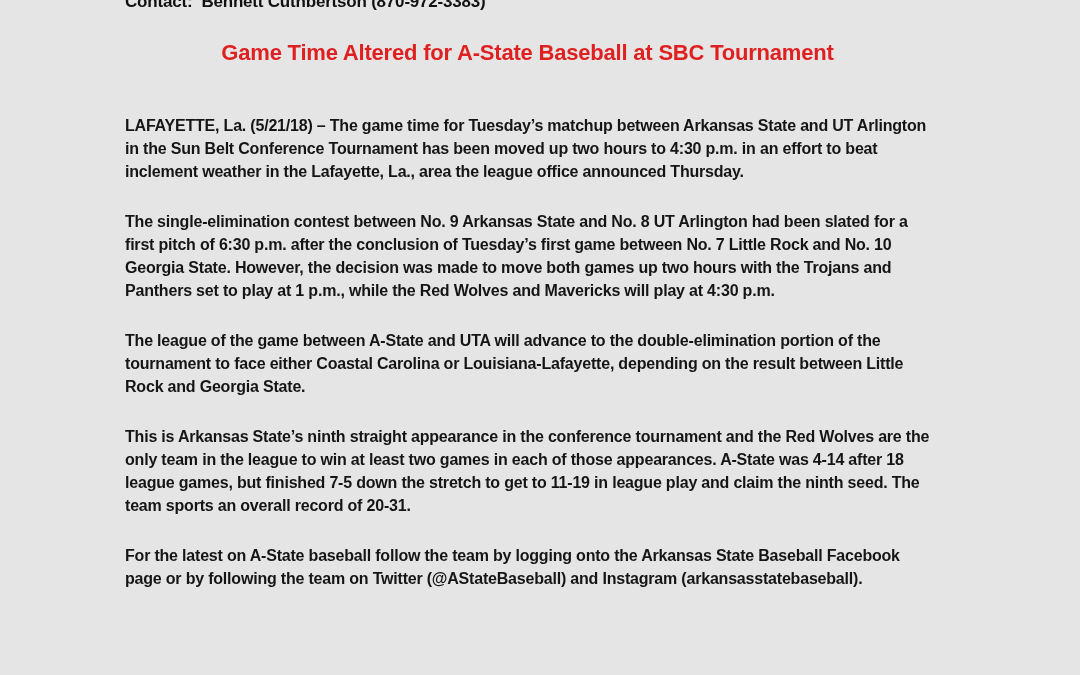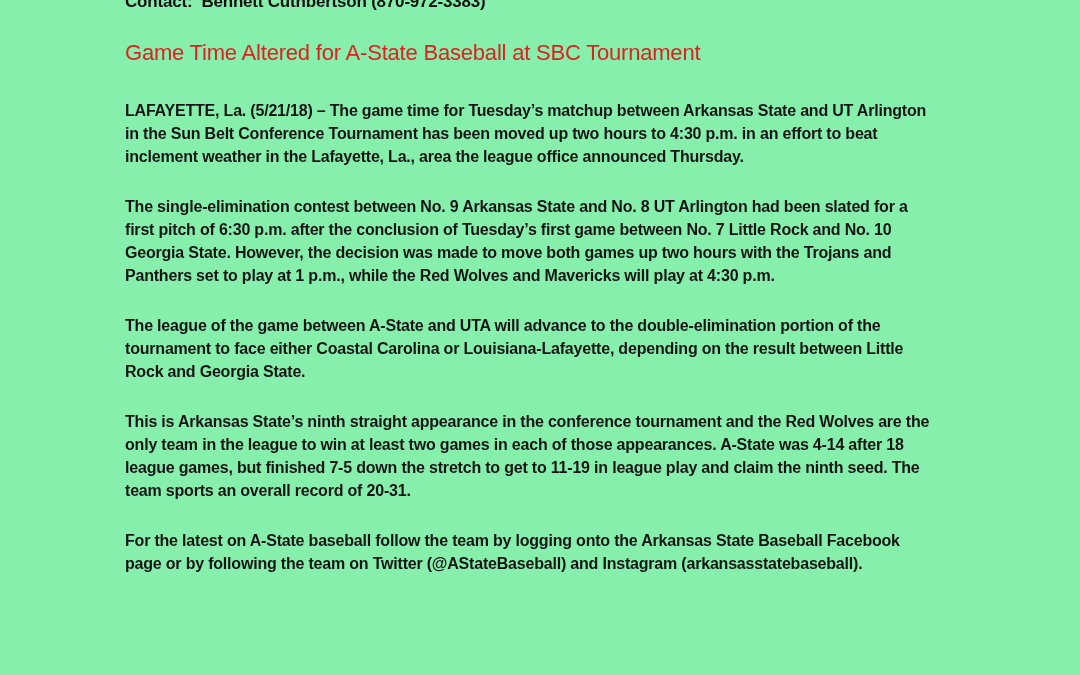--- a/index.html
+++ b/index.html
@@ -7,46 +7,47 @@
     padding: 0;
     background: #ffffff;
     width: 1080px;
     height: 675px;
     overflow: hidden;
     font-family: "Liberation Sans", "DejaVu Sans", sans-serif;
   }
   .page {
     width: 1080px;
     height: 675px;
-    background: #86efac;
+    background: #e5e5e5;
     overflow: hidden;
     box-sizing: border-box;
     padding-left: 125px;
     padding-right: 150px;
   }
   .content {
     width: 805px;
   }
   .contact-line {
     margin-top: -10px;            
     font-size: 17px;
     line-height: 23px;
     font-weight: bold;
     color: #111111;
     letter-spacing: -0.2px;
     white-space: pre-wrap;
   }
   .headline {
     margin-top: 26px;
-    margin-bottom: 32px;
+    margin-bottom: 47px;
     font-size: 22px;
     line-height: 28px;
-    font-weight: normal;
+    font-weight: bold;
     color: #e02020;
     letter-spacing: -0.2px;
+    text-align: center;
   }
   .body-paragraph {
     margin: 0 0 27px 0;
     font-size: 16px;
     line-height: 23px;
     font-weight: bold;
     color: #151515;
     letter-spacing: -0.2px;
   }
 </style>

